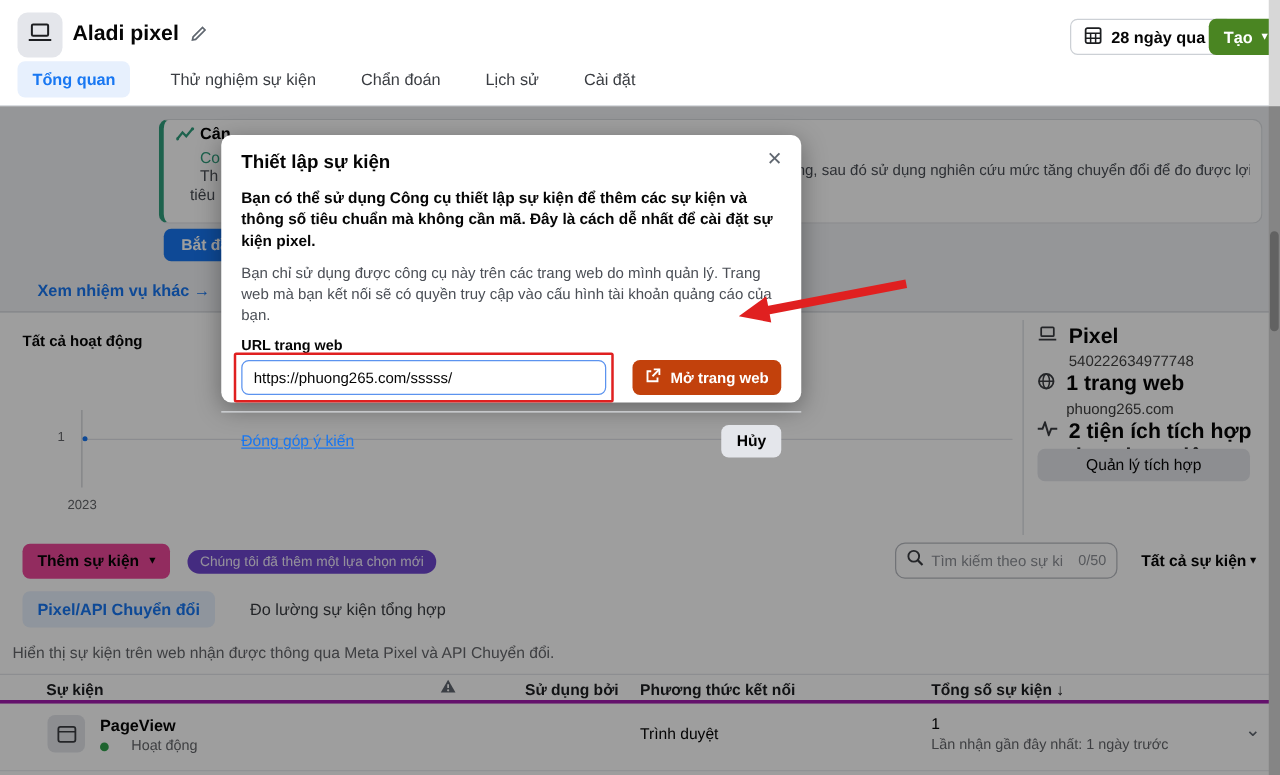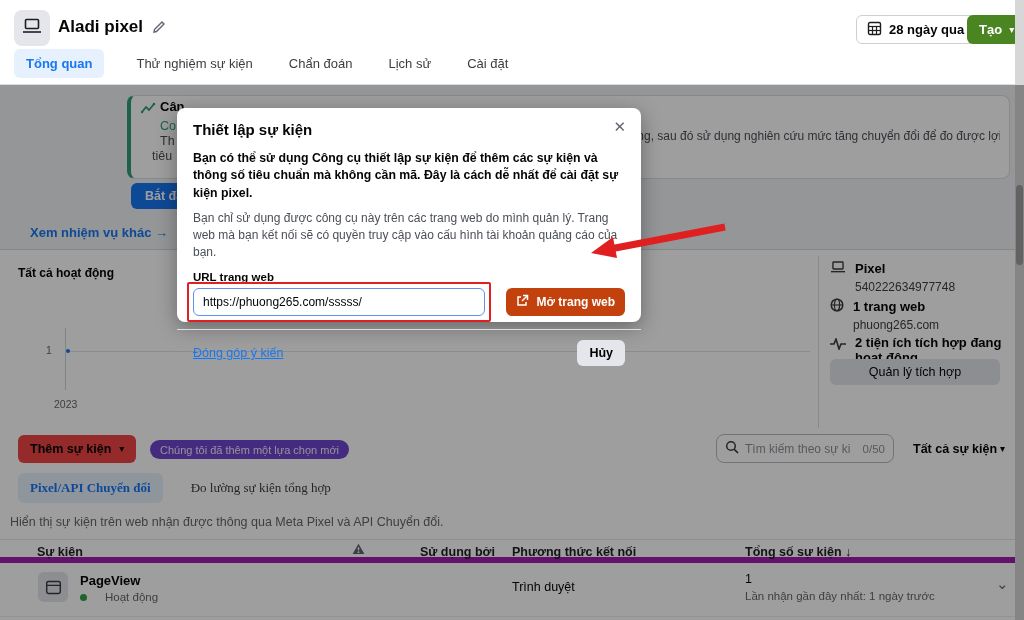--- a/index.html
+++ b/index.html
@@ -41,42 +41,42 @@
 
   .vdiv { left:818px; top:256px; width:1px; height:172px; background:#dadde1; }
   .chart-yaxis { left:65px; top:328px; width:1px; height:62px; background:#cfd2d6; }
   .chart-grid { left:65px; top:351px; width:745px; height:1px; background:#e1e3e8; }
   .chart-dot { left:66px; top:349px; width:4px; height:4px; background:#1877f2; border-radius:50%; }
   .chart-ytick { left:46px; top:344px; font-size:10.5px; color:#65676b; }
   .chart-xtick { left:54px; top:398px; font-size:10.5px; color:#65676b; }
 
   .pp-item { display:flex; gap:9px; color:#050505; }
   .pp-icon { color:#3a3d42; flex:0 0 auto; padding-top:1px; }
-  .pp-strong { font-size:13px; font-weight:bold; }
+  .pp-strong { font-size:17px; font-weight:bold; }
   .pp-sub { font-size:12px; color:#404040; margin-top:3px; }
   .managebtn { left:830px; top:359px; width:170px; height:26px; background:#e4e6eb; border-radius:6px;
                font-size:12.5px; display:flex; align-items:center; justify-content:center; }
 
-  .addbtn { left:18px; top:435px; height:28px; background:#ef4444; border-radius:6px; padding:0 12px;
+  .addbtn { left:18px; top:435px; height:28px; background:#ec4899; border-radius:6px; padding:0 12px;
             font-size:12.5px; font-weight:bold; display:flex; align-items:center; gap:8px; }
   .badge { left:150px; top:440px; height:19px; background:#6f46cf; color:#efe9fb; border-radius:10px;
            padding:0 10px; font-size:11px; display:flex; align-items:center; }
   .searchbox { left:716px; top:434px; width:178px; height:29px; background:#fff; border:1px solid #b7bac0;
                border-radius:8px; display:flex; align-items:center; gap:6px; padding:0 8px; }
   .searchbox input { border:none; outline:none; width:105px; font-size:12px; font-family:inherit; color:#050505; background:transparent; }
   .searchbox input::placeholder { color:#8d9096; }
   .search-counter { font-size:11.5px; color:#8d9096; margin-left:auto; }
   .filterbtn { left:903px; top:434px; width:112px; height:29px; background:#fff; border:1px solid #ccd0d5; border-radius:6px;
                display:flex; align-items:center; justify-content:space-between; padding:0 10px; font-size:12.5px; font-weight:bold; }
-  .tabs2 { left:18px; top:473px; display:flex; align-items:center; gap:26px; font-size:13px;font-family:Liberation Serif, serif; }
+  .tabs2 { left:18px; top:473px; display:flex; align-items:center; gap:26px; font-size:13px; }
   .tab2 { padding:7px 2px; color:#3a3d42; }
   .tab2.active { background:#e7f0fd; color:#1877f2; font-weight:bold; border-radius:6px; padding:7px 12px; }
   .desc { left:10px; top:515px; font-size:12.5px; color:#65676b; }
 
-  .thead { left:0; top:539px; width:1024px; height:24px; border-top:1px solid #e4e6eb; border-bottom:6px solid #a21caf; }
+  .thead { left:0; top:539px; width:1024px; height:24px; border-top:1px solid #e4e6eb; border-bottom:3px solid #a21caf; }
   .th { position:absolute; top:5px; font-size:12.5px; font-weight:bold; color:#1c1e21; }
   .trow { left:0; top:563px; width:1024px; height:54px; border-bottom:1px solid #eceef1; background:#fff; }
   .row-iconbox { position:absolute; left:38px; top:9px; width:30px; height:30px; background:#e4e6eb; border-radius:6px;
                  display:flex; align-items:center; justify-content:center; color:#3a3d42; }
   .row-name { position:absolute; left:80px; top:10px; font-size:13px; font-weight:bold; }
   .row-status { position:absolute; left:80px; top:28px; font-size:11.5px; color:#65676b; display:flex; align-items:center; gap:18px; }
   .dot { width:7px; height:7px; border-radius:50%; background:#31a24c; }
   .row-conn { position:absolute; left:512px; top:17px; font-size:12.5px; }
   .row-total { position:absolute; left:745px; top:9px; font-size:12.5px; }
   .row-last { position:absolute; left:745px; top:27px; font-size:11.5px; color:#65676b; }

